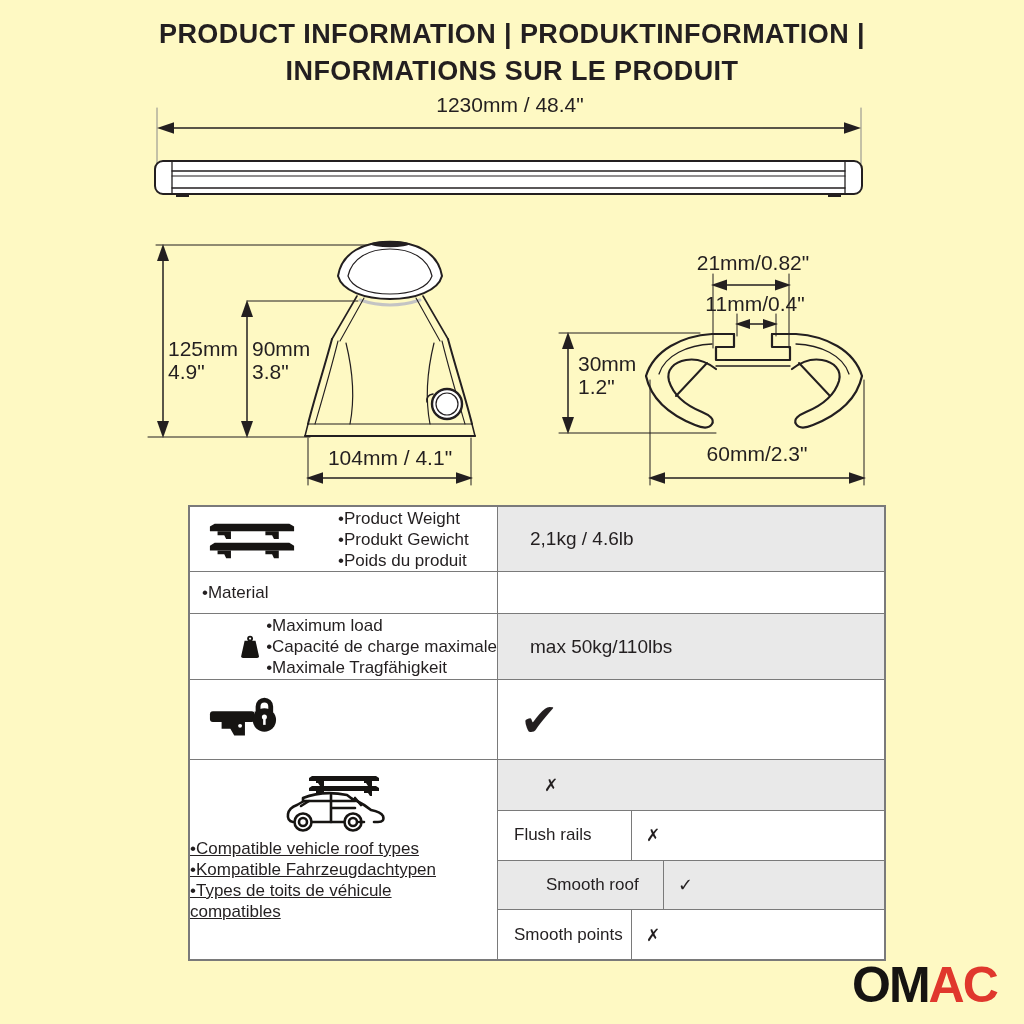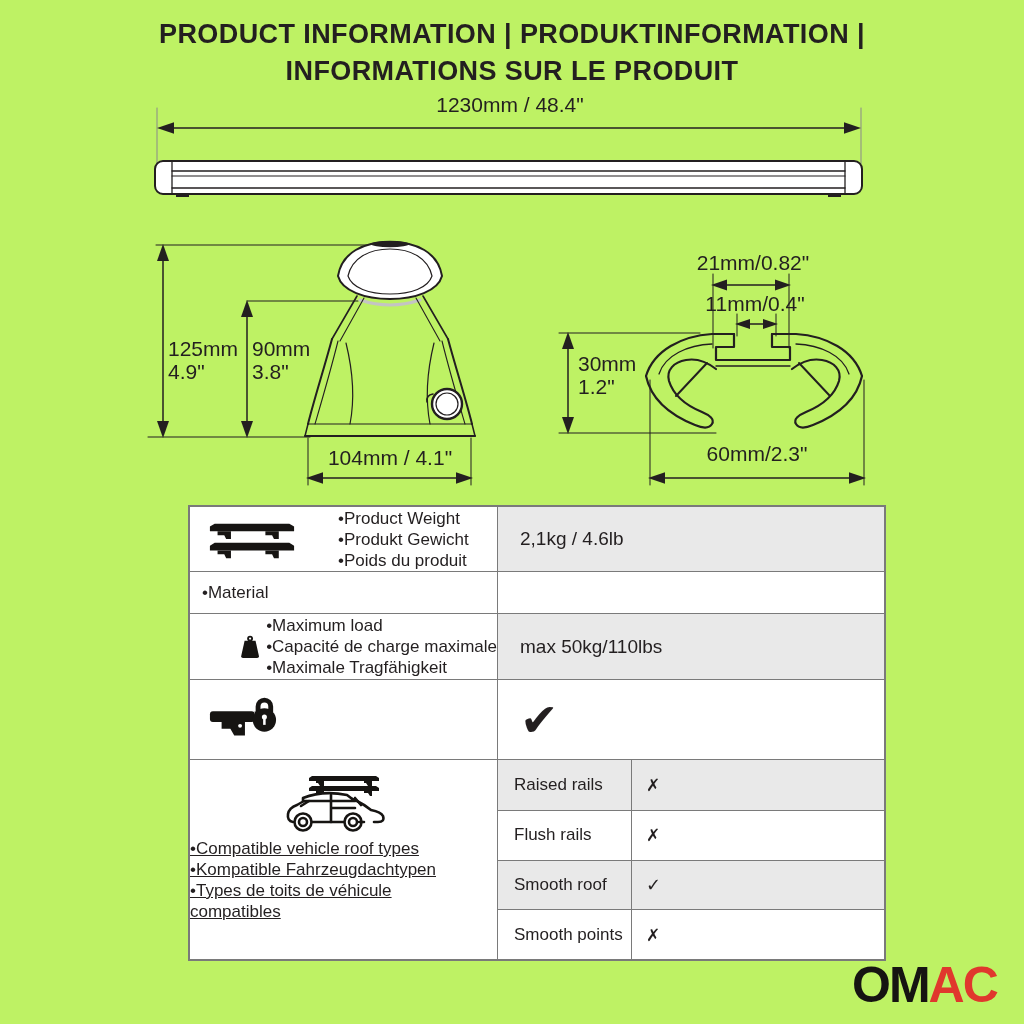--- a/index.html
+++ b/index.html
@@ -1,31 +1,31 @@
 <!DOCTYPE html>
 <html><head>
 <meta charset="utf-8">
 <style>
   html,body{margin:0;padding:0;background:#ffffff;}
-  #canvas{position:relative;width:1024px;height:1024px;background:#bef264;overflow:hidden;
+  #canvas{position:relative;width:1024px;height:1024px;background:#fef9c3;overflow:hidden;
           font-family:"Liberation Sans","DejaVu Sans",sans-serif;color:#231f20;}
   
   .title{position:absolute;top:16px;left:0;width:1024px;text-align:center;
          font-weight:700;font-size:27px;line-height:37px;letter-spacing:.4px;color:#231f20;}
   
   #diagrams{position:absolute;top:0;left:0;}
   #diagrams text{font-family:"Liberation Sans","DejaVu Sans",sans-serif;font-size:21px;fill:#231f20;}
   
   .tbl{position:absolute;left:170px;top:505px;width:698px;border:2px solid #7a7a7a;box-sizing:border-box;background:#fff;margin-left:18px;}
   .row{display:flex;border-top:1.5px solid #7a7a7a;box-sizing:border-box;}
   .row.first{border-top:none;}
   .cell-label{width:308px;min-width:308px;border-right:1.5px solid #7a7a7a;box-sizing:border-box;
               display:flex;align-items:center;}
   .cell-value{flex:1;display:flex;align-items:center;padding-left:22px;font-size:19px;box-sizing:border-box;}
-  .shade{background:#e9e9e9;}
+  .shade{background:#e9e9e9;padding-left:32px;}
   .lbl-lines{font-size:17px;line-height:21px;}
   .lbl-lines div{white-space:nowrap;}
   .h64{height:64px}.h42{height:42px}.h66{height:66px}.h80{height:80px}.h200{height:200px}
   .bigcheck{font-family:"DejaVu Sans",sans-serif;font-size:46px;font-weight:700;line-height:46px;}
   .roof-col{flex-direction:column;align-items:stretch;justify-content:flex-start;}
   .caricon{margin:16px auto 6px auto;}
   .roof-text{text-decoration:underline;}
   .sub{display:flex;flex-direction:column;flex:1;}
   .subrow{display:flex;height:50px;border-top:1.5px solid #7a7a7a;box-sizing:border-box;}
   .subrow.first{border-top:none;}
@@ -262,21 +262,20 @@
         </svg>
         <div class="lbl-lines roof-text">
           <div>•Compatible vehicle roof types</div>
           <div>•Kompatible Fahrzeugdachtypen</div>
           <div>•Types de toits de véhicule</div>
           <div>compatibles</div>
         </div>
       </div>
       <div class="sub">
         <div class="subrow first shade">
-          <div class="sublabel">Raised rails</div>
           <div class="subvalue">
               <span class="cross">✗</span>
             </div>
         </div>
         <div class="subrow">
           <div class="sublabel">Flush rails</div>
           <div class="subvalue">
               <span class="cross">✗</span>
             </div>
         </div>

